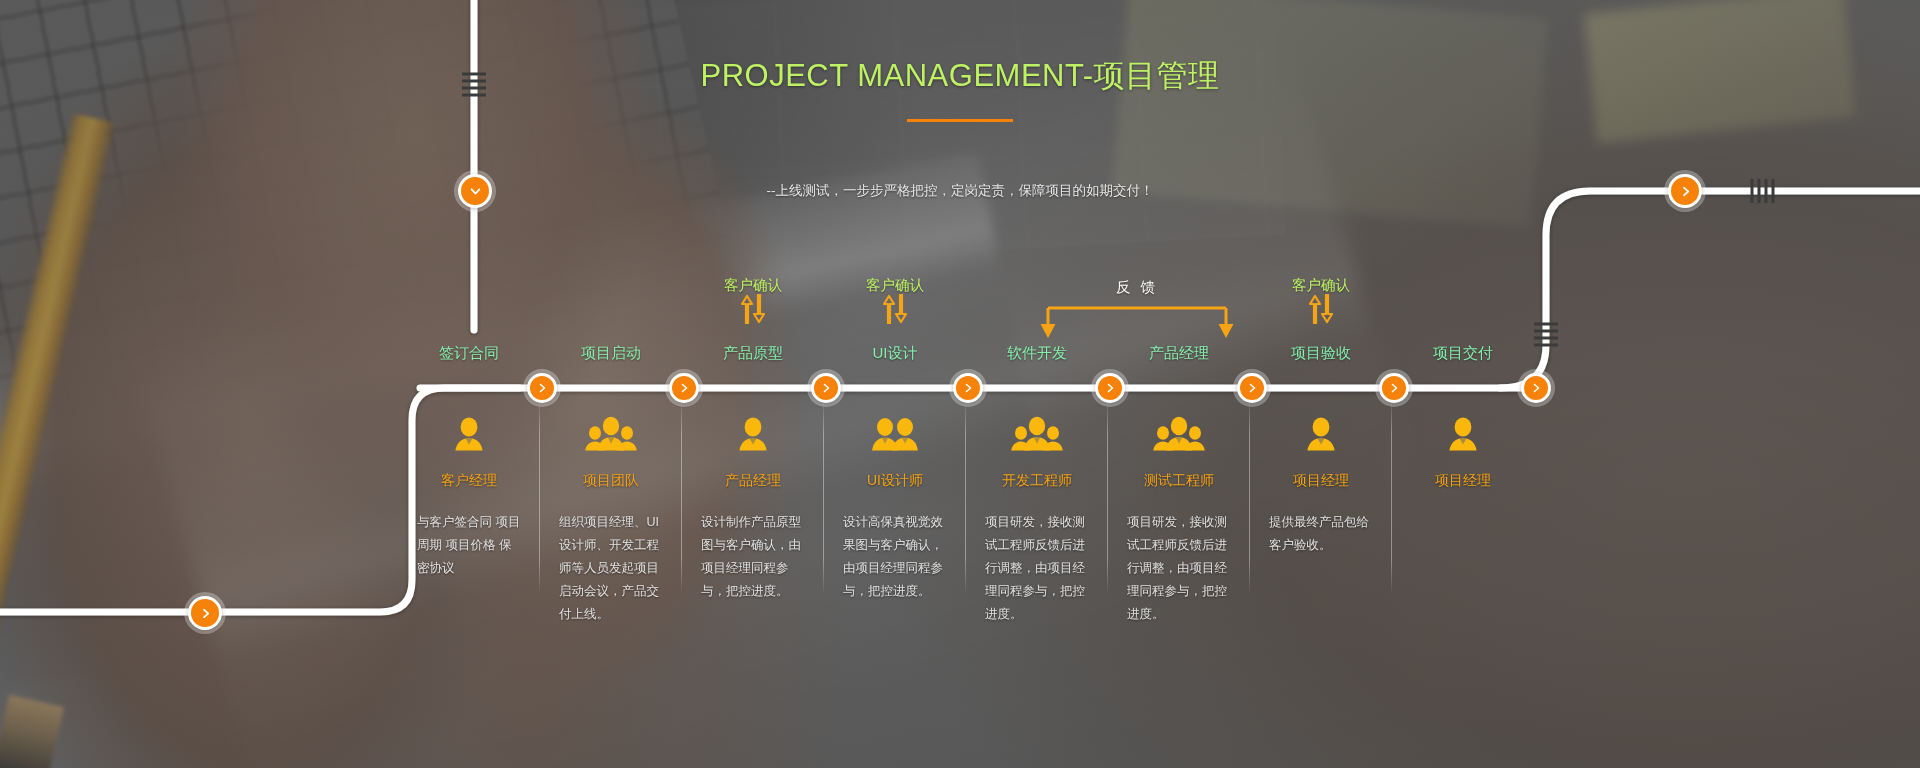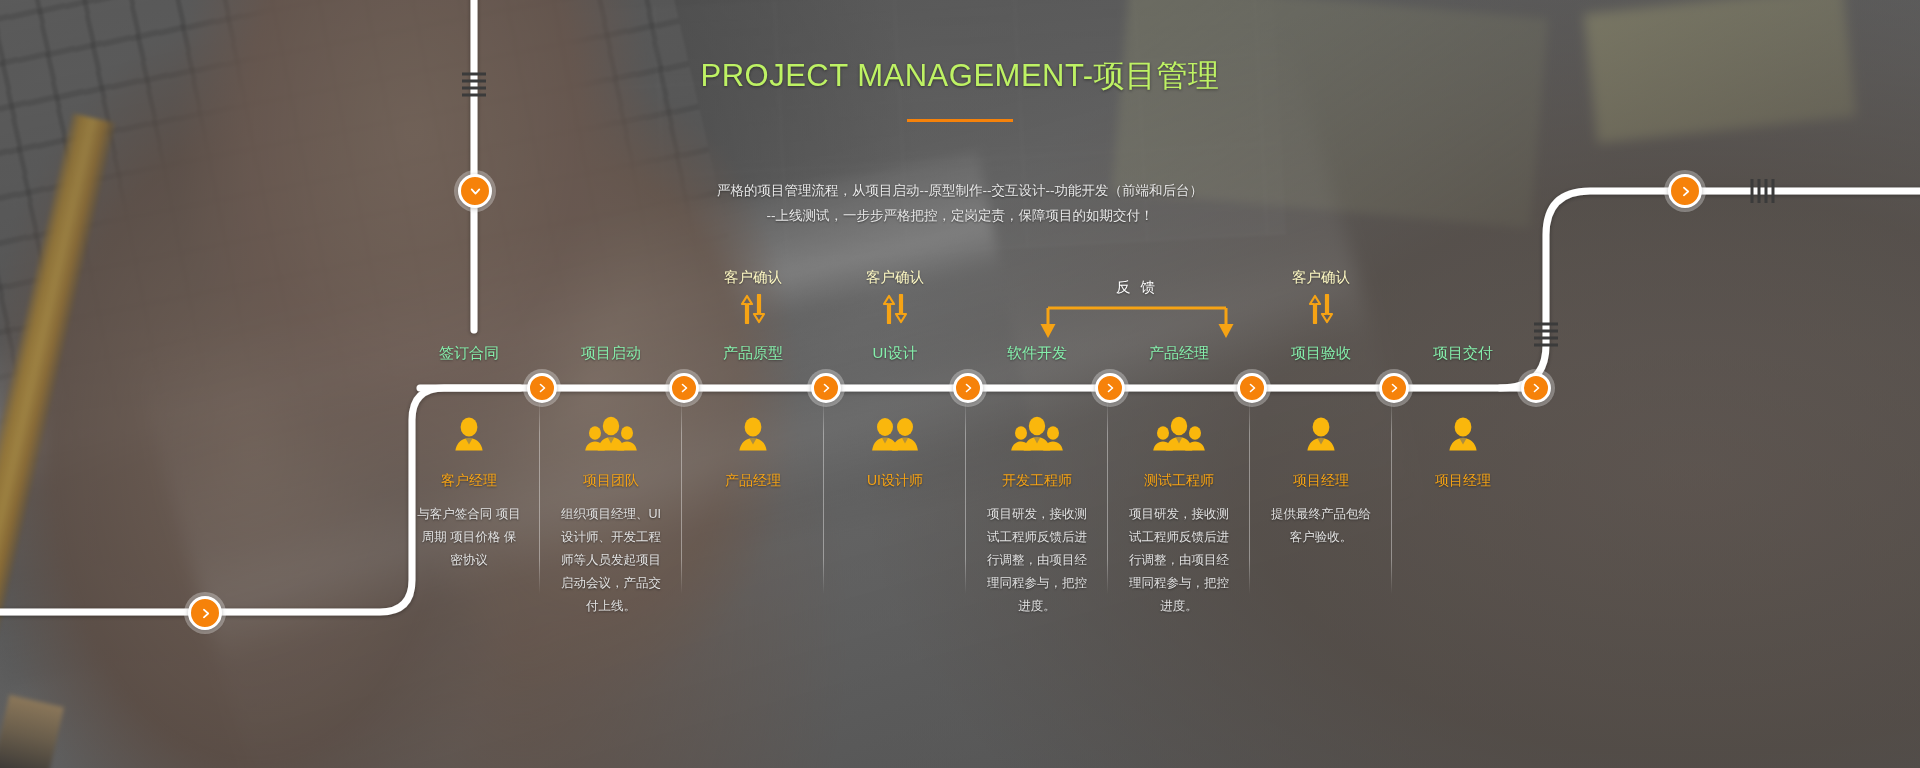--- a/index.html
+++ b/index.html
@@ -144,23 +144,23 @@
   
   #steps {
     position:absolute;
     left:398px; top:268px; width:1136px;
     display:flex;
   }
   .step { width:142px; position:relative; }
 
   .step-top { height:72px; position:relative; }
   .badge {
-    position:absolute; left:0; right:0; top:0;
+    position:absolute; left:0; right:0; top:8px;
     text-align:center;
-    color:#fef9c3;
+    color:#bef264;
     font-size:14.5px;
     text-shadow:0 1px 2px rgba(0,0,0,.4);
     white-space:nowrap;
   }
   .updown {
     position:absolute; left:0; right:0; top:26px;
     display:flex; justify-content:center;
   }
   .step-name {
     text-align:center;
@@ -180,25 +180,26 @@
     font-size:14px;
     margin-top:11px;
     height:22px;
     line-height:22px;
     text-shadow:0 1px 2px rgba(0,0,0,.45);
     white-space:nowrap;
   }
   .desc-wrap { margin-top:12px; height:150px; display:flex; justify-content:center; }
   .desc {
     width:104px;
-    text-align:center;
+    text-align:left;
     color:#e2e2e2;
     font-size:12.5px;
     line-height:23px;
     text-shadow:0 1px 2px rgba(0,0,0,.5);
+    margin-top:8px;
   }
   .sep {
     position:absolute; right:0; top:130px;
     width:1px; height:196px;
     background:linear-gradient(180deg, rgba(255,255,255,0) 0%, rgba(255,255,255,.38) 18%, rgba(255,255,255,.38) 82%, rgba(255,255,255,0) 100%);
   }
 
   
   #feedback {
     position:absolute; left:1034px; top:280px; width:206px; height:60px;
@@ -281,21 +282,20 @@
     <polyline points="4.5,2.5 8.5,6 4.5,9.5" fill="none" stroke="#fff" stroke-width="1.6" stroke-linecap="round" stroke-linejoin="round"></polyline>
   </svg>
 </div>
 
 <div id="content">
 
   <div id="title">PROJECT MANAGEMENT-项目管理</div>
   <div id="title-rule"></div>
 
   <div id="subtitle">
-    <div>严格的项目管理流程，从项目启动--原型制作--交互设计--功能开发（前端和后台）</div>
     <div>--上线测试，一步步严格把控，定岗定责，保障项目的如期交付！</div>
   </div>
 
   <div id="feedback">
     <div id="feedback-label">反 馈</div>
     <svg width="206" height="60" viewBox="0 0 206 60" style="position:absolute;left:0;top:0;">
       <path d="M 14 28 L 14 46 M 192 28 L 192 46 M 14 28 L 192 28" fill="none" stroke="#f6a314" stroke-width="3"></path>
       <polygon points="14,58 6.5,44 21.5,44" fill="#f6a314"></polygon>
       <polygon points="192,58 184.5,44 199.5,44" fill="#f6a314"></polygon>
     </svg>
@@ -366,20 +366,23 @@
       <div class="role-icon">
         <svg width="44" height="44" viewBox="0 0 44 44">
             <g fill="#FAB70C">
               <ellipse cx="22" cy="13" rx="8.4" ry="9.4"></ellipse>
               <path d="M22 24c-7.2 0-12.6 5-13.6 12.6h27.2C34.6 29 29.2 24 22 24z"></path>
               <path d="M18.6 24.4 22 30.6l3.4-6.2-3.4-1.4z" fill="#6b6b6b" opacity=".55"></path>
             </g>
           </svg>
       </div>
       <div class="role-name">产品经理</div>
+      <div class="desc-wrap">
+        <div class="desc">设计制作产品原型图与客户确认，由项目经理同程参与，把控进度。</div>
+      </div>
       <div class="sep"></div>
     </div>
 
     <div class="step">
       <div class="step-top">
         <div class="badge">客户确认</div>
         <div class="updown">
           <svg width="26" height="30" viewBox="0 0 26 30">
             <path d="M6 29 V10 H2 L7 2 L12 10 H8 V29 Z" fill="none" stroke="#f6a314" stroke-width="2.2" stroke-linejoin="round"></path>
             <path d="M20 1 V20 H24 L19 28 L14 20 H18 V1 Z" fill="none" stroke="#f6a314" stroke-width="2.2" stroke-linejoin="round"></path>
@@ -394,20 +397,23 @@
           <ellipse cx="16" cy="13" rx="8" ry="9"></ellipse>
               <path d="M16 23.5c-6.8 0-11.9 4.8-12.9 13.1h25.8C27.9 28.3 22.8 23.5 16 23.5z"></path>
           <ellipse cx="36" cy="13" rx="8" ry="9"></ellipse>
               <path d="M36 23.5c-6.8 0-11.9 4.8-12.9 13.1h25.8C47.9 28.3 42.8 23.5 36 23.5z"></path>
           <path d="M13 23.9 16 29.6l3-5.7-3-1.3z" fill="#6b6b6b" opacity=".5"></path>
           <path d="M33 23.9 36 29.6l3-5.7-3-1.3z" fill="#6b6b6b" opacity=".5"></path>
         </g>
           </svg>
       </div>
       <div class="role-name">UI设计师</div>
+      <div class="desc-wrap">
+        <div class="desc">设计高保真视觉效果图与客户确认，由项目经理同程参与，把控进度。</div>
+      </div>
       <div class="sep"></div>
     </div>
 
     <div class="step">
       <div class="step-top">
         <div class="badge"></div>
       </div>
       <div class="step-name">软件开发</div>
       <div class="step-dot-row"></div>
       <div class="role-icon">

